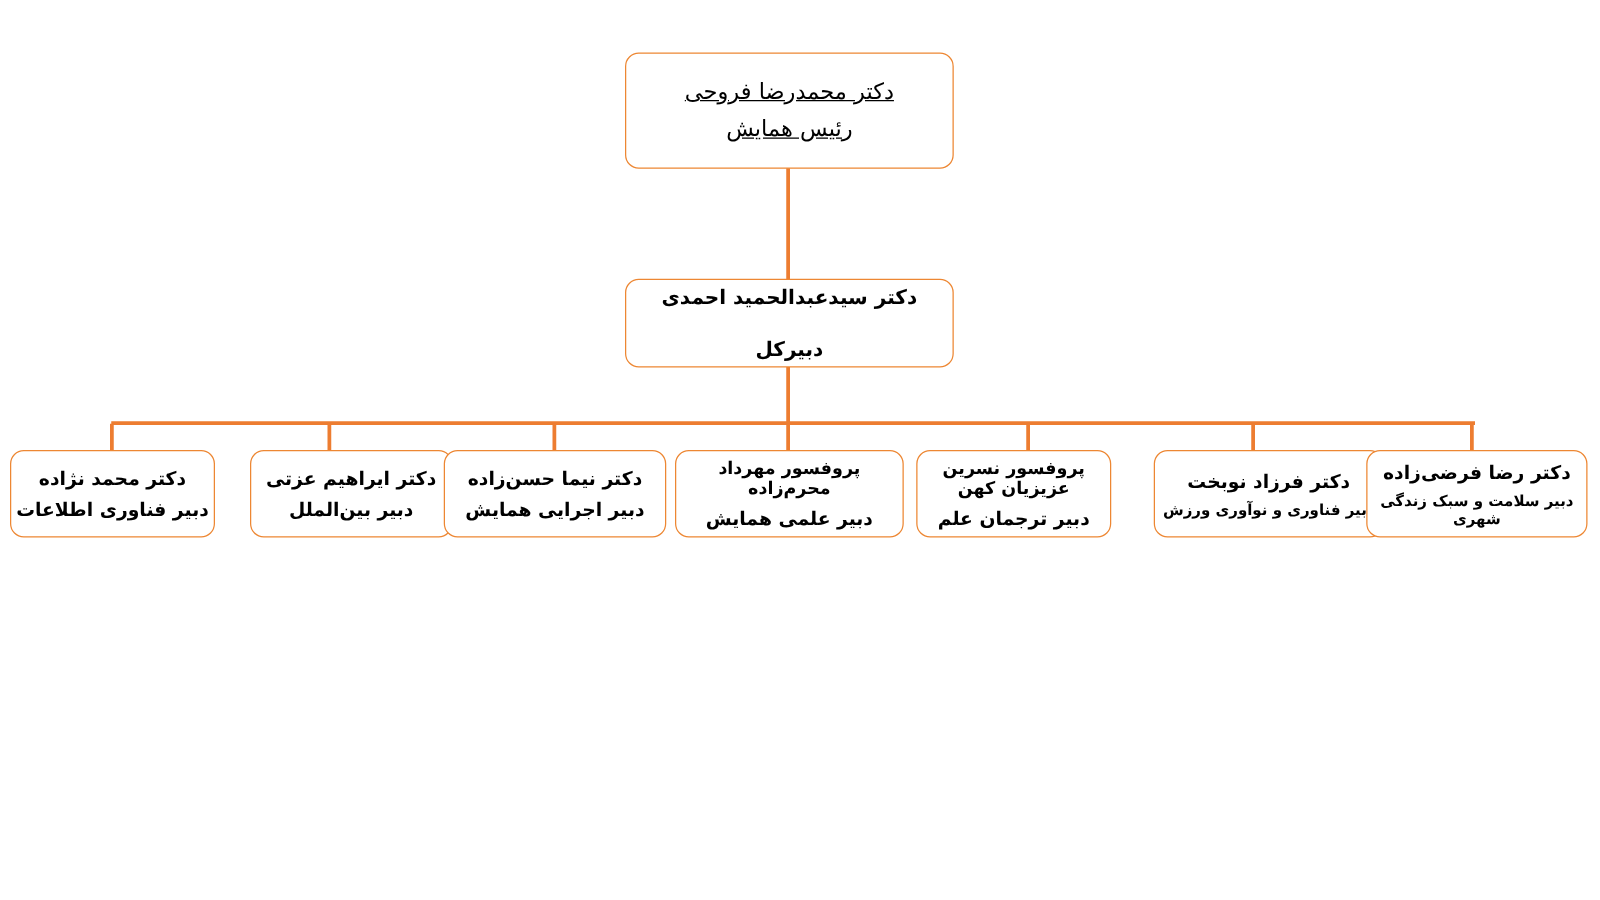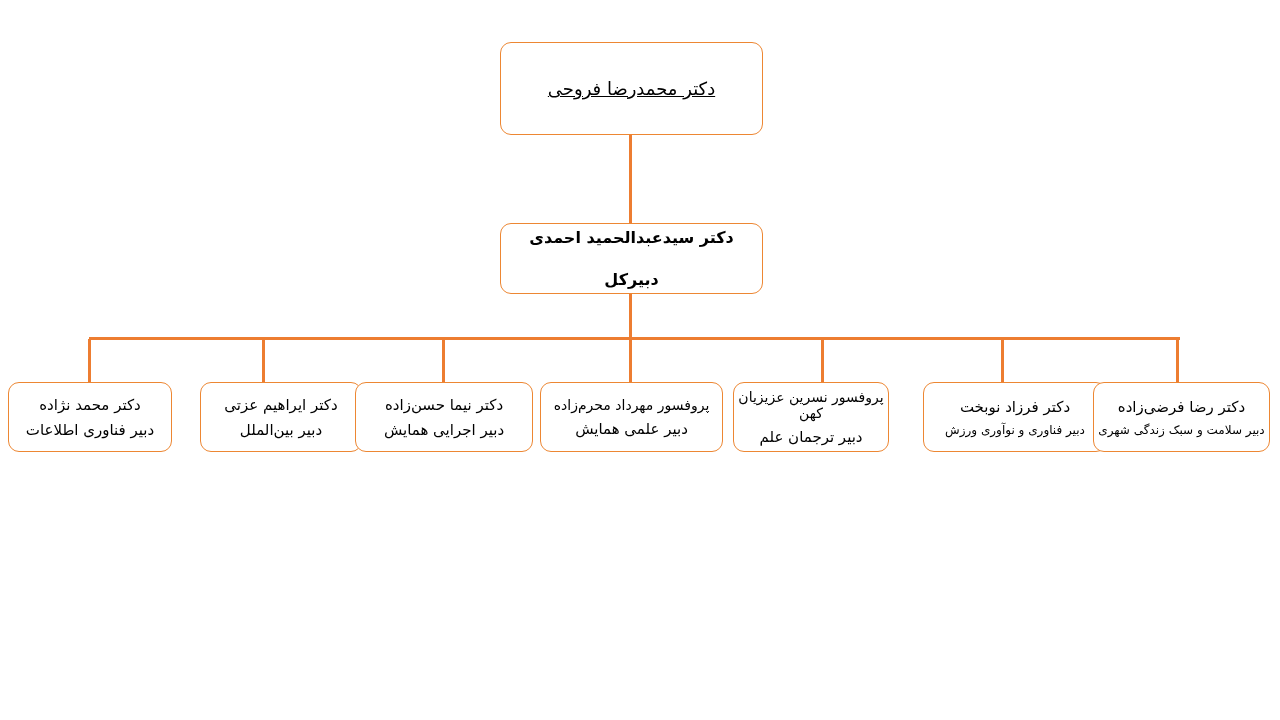--- a/index.html
+++ b/index.html
@@ -37,22 +37,22 @@
     font-family: "DejaVu Serif", "DejaVu Sans", serif;
     font-size: 18px; font-weight: 400; gap: 9px; text-decoration: underline;
   }
   
   .mid-node {
     left: 500px; top: 223px; width: 263px; height: 71px;
     font-size: 16px; font-weight: 700; gap: 23px;
   }
   
   .bot-node {
-    top: 382px; height: 70px;
-    font-size: 15px; font-weight: 400; gap: 7px;
+    top: 360px; height: 70px;
+    font-size: 15px; font-weight: 700; gap: 7px;
   }
   .b0 { left: 8px;    width: 164px; }
   .b1 { left: 183px;  width: 162px; margin-left: 17px; }
   .b2 { left: 355px;  width: 178px; }
   .b3 { left: 540px;  width: 183px; }
   .b4 { left: 733px;  width: 156px; }
   .b5 { left: 923px;  width: 184px; }
   .b6 { left: 1093px; width: 177px; }
   .b3 .name, .b4 .name { font-size: 14px; }
   .b5 .role, .b6 .role { font-size: 12px; }
@@ -83,20 +83,21 @@
   <div class="line h-main"></div>
   <div class="line drop d0"></div>
   <div class="line drop d1"></div>
   <div class="line drop d2"></div>
   <div class="line drop d3"></div>
   <div class="line drop d4"></div>
   <div class="line drop d5"></div>
 
   <div class="node top-node">
     <div class="name">دکتر محمدرضا فروحی</div>
+    <div class="role">رئیس همایش</div>
   </div>
 
   <div class="node mid-node">
     <div class="name">دکتر سیدعبدالحمید احمدی</div>
     <div class="role">دبیرکل</div>
   </div>
 
   <div class="node bot-node b0">
     <div class="name">دکتر محمد نژاده</div>
     <div class="role">دبیر فناوری اطلاعات</div>

